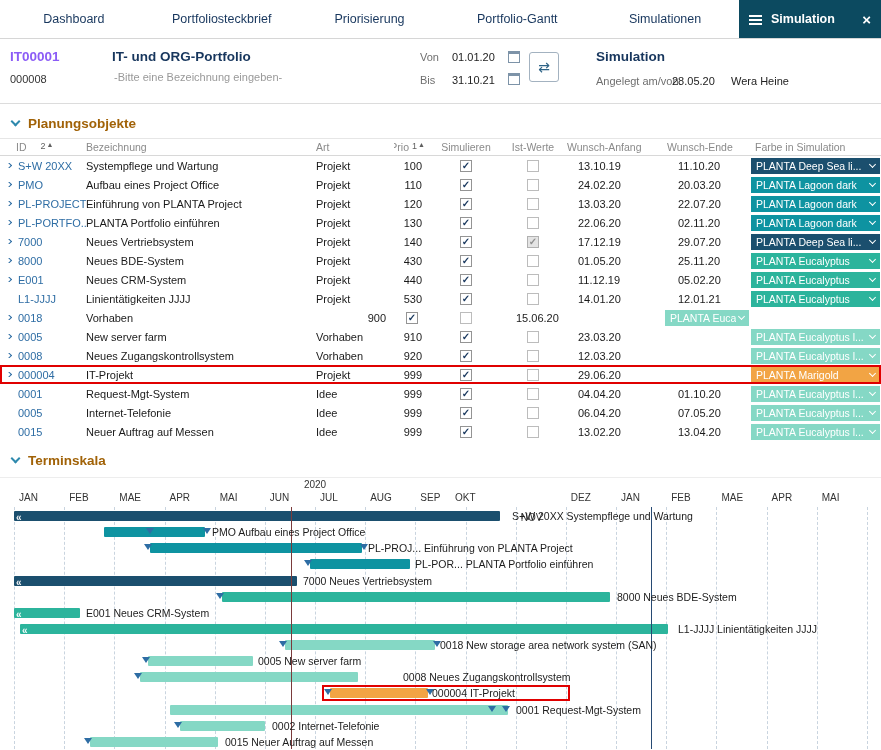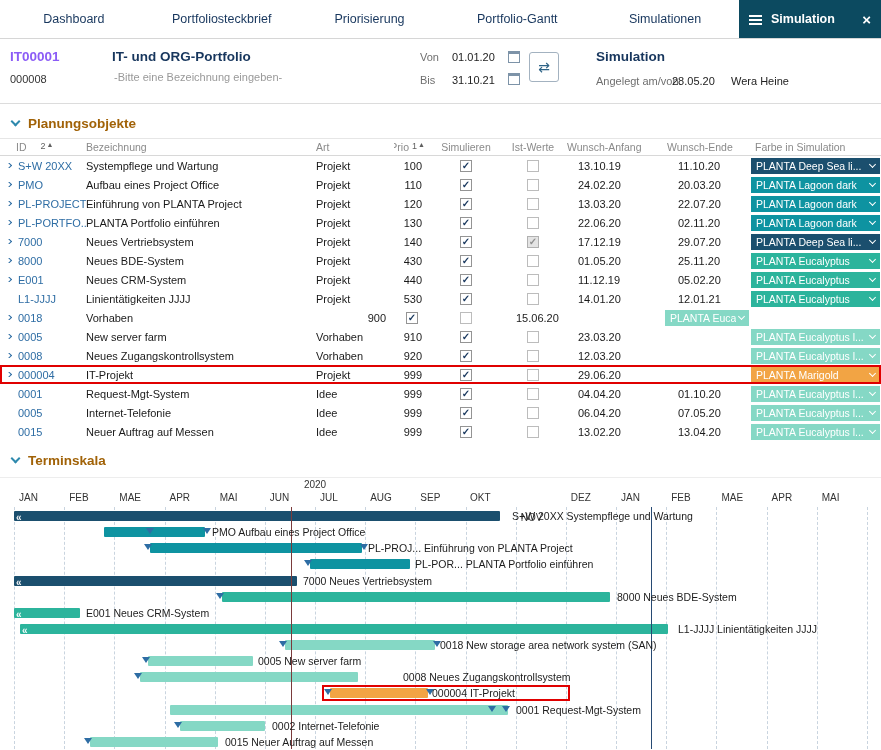--- a/index.html
+++ b/index.html
@@ -479,21 +479,21 @@
     <div>
         <div class="gmonth" style="left: 14px;">JAN</div>
         <div class="gmonth" style="left: 64.17px;">FEB</div>
         <div class="gmonth" style="left: 114.34px;">MAE</div>
         <div class="gmonth" style="left: 164.51px;">APR</div>
         <div class="gmonth" style="left: 214.68px;">MAI</div>
         <div class="gmonth" style="left: 264.85px;">JUN</div>
         <div class="gmonth" style="left: 315.02px;">JUL</div>
         <div class="gmonth" style="left: 365.19px;">AUG</div>
         <div class="gmonth" style="left: 415.36px;">SEP</div>
-        <div class="gmonth" style="left: 465px;">OKT</div>
+        <div class="gmonth" style="left: 450px;">OKT</div>
         <div class="gmonth" style="left: 515.7px; margin-top: 20px;">NOV</div>
         <div class="gmonth" style="left: 565.87px;">DEZ</div>
         <div class="gmonth" style="left: 616.04px;">JAN</div>
         <div class="gmonth" style="left: 666.21px;">FEB</div>
         <div class="gmonth" style="left: 716.38px;">MAE</div>
         <div class="gmonth" style="left: 766.55px;">APR</div>
         <div class="gmonth" style="left: 816.72px;">MAI</div>
       </div>
   <div class="gline" style="left: 14px;"></div>
       <div class="gline" style="left: 64.17px;"></div>

